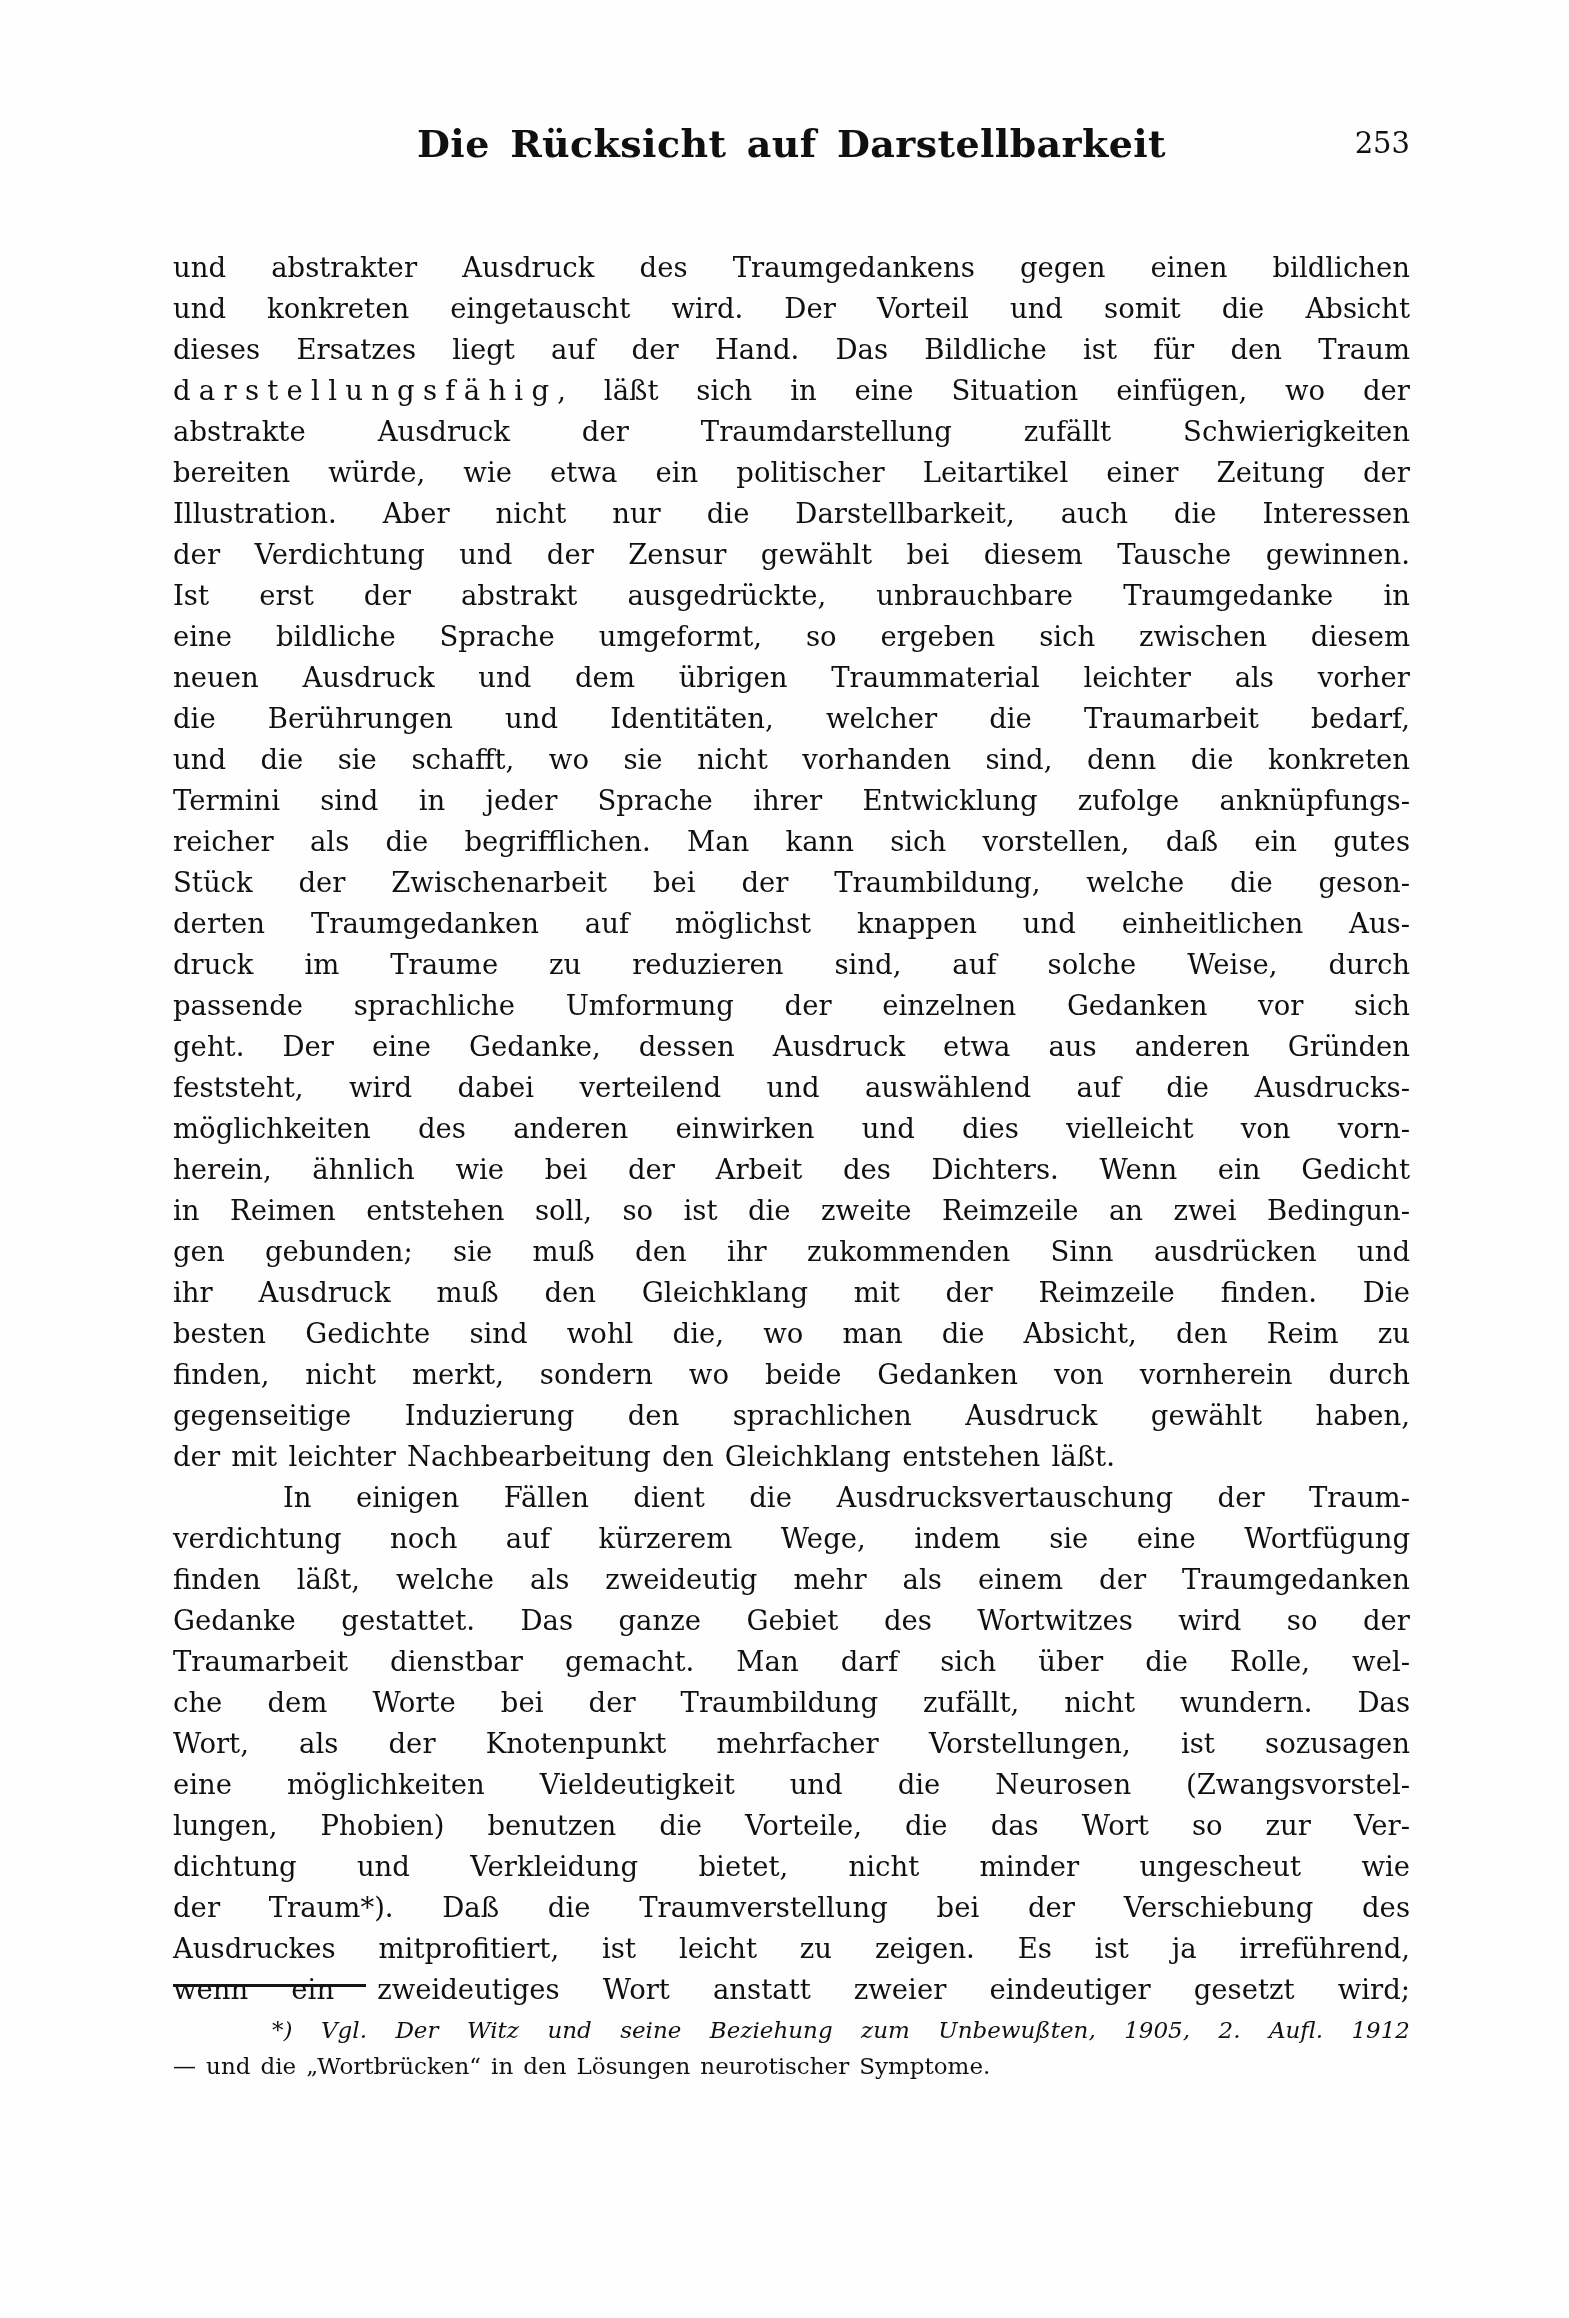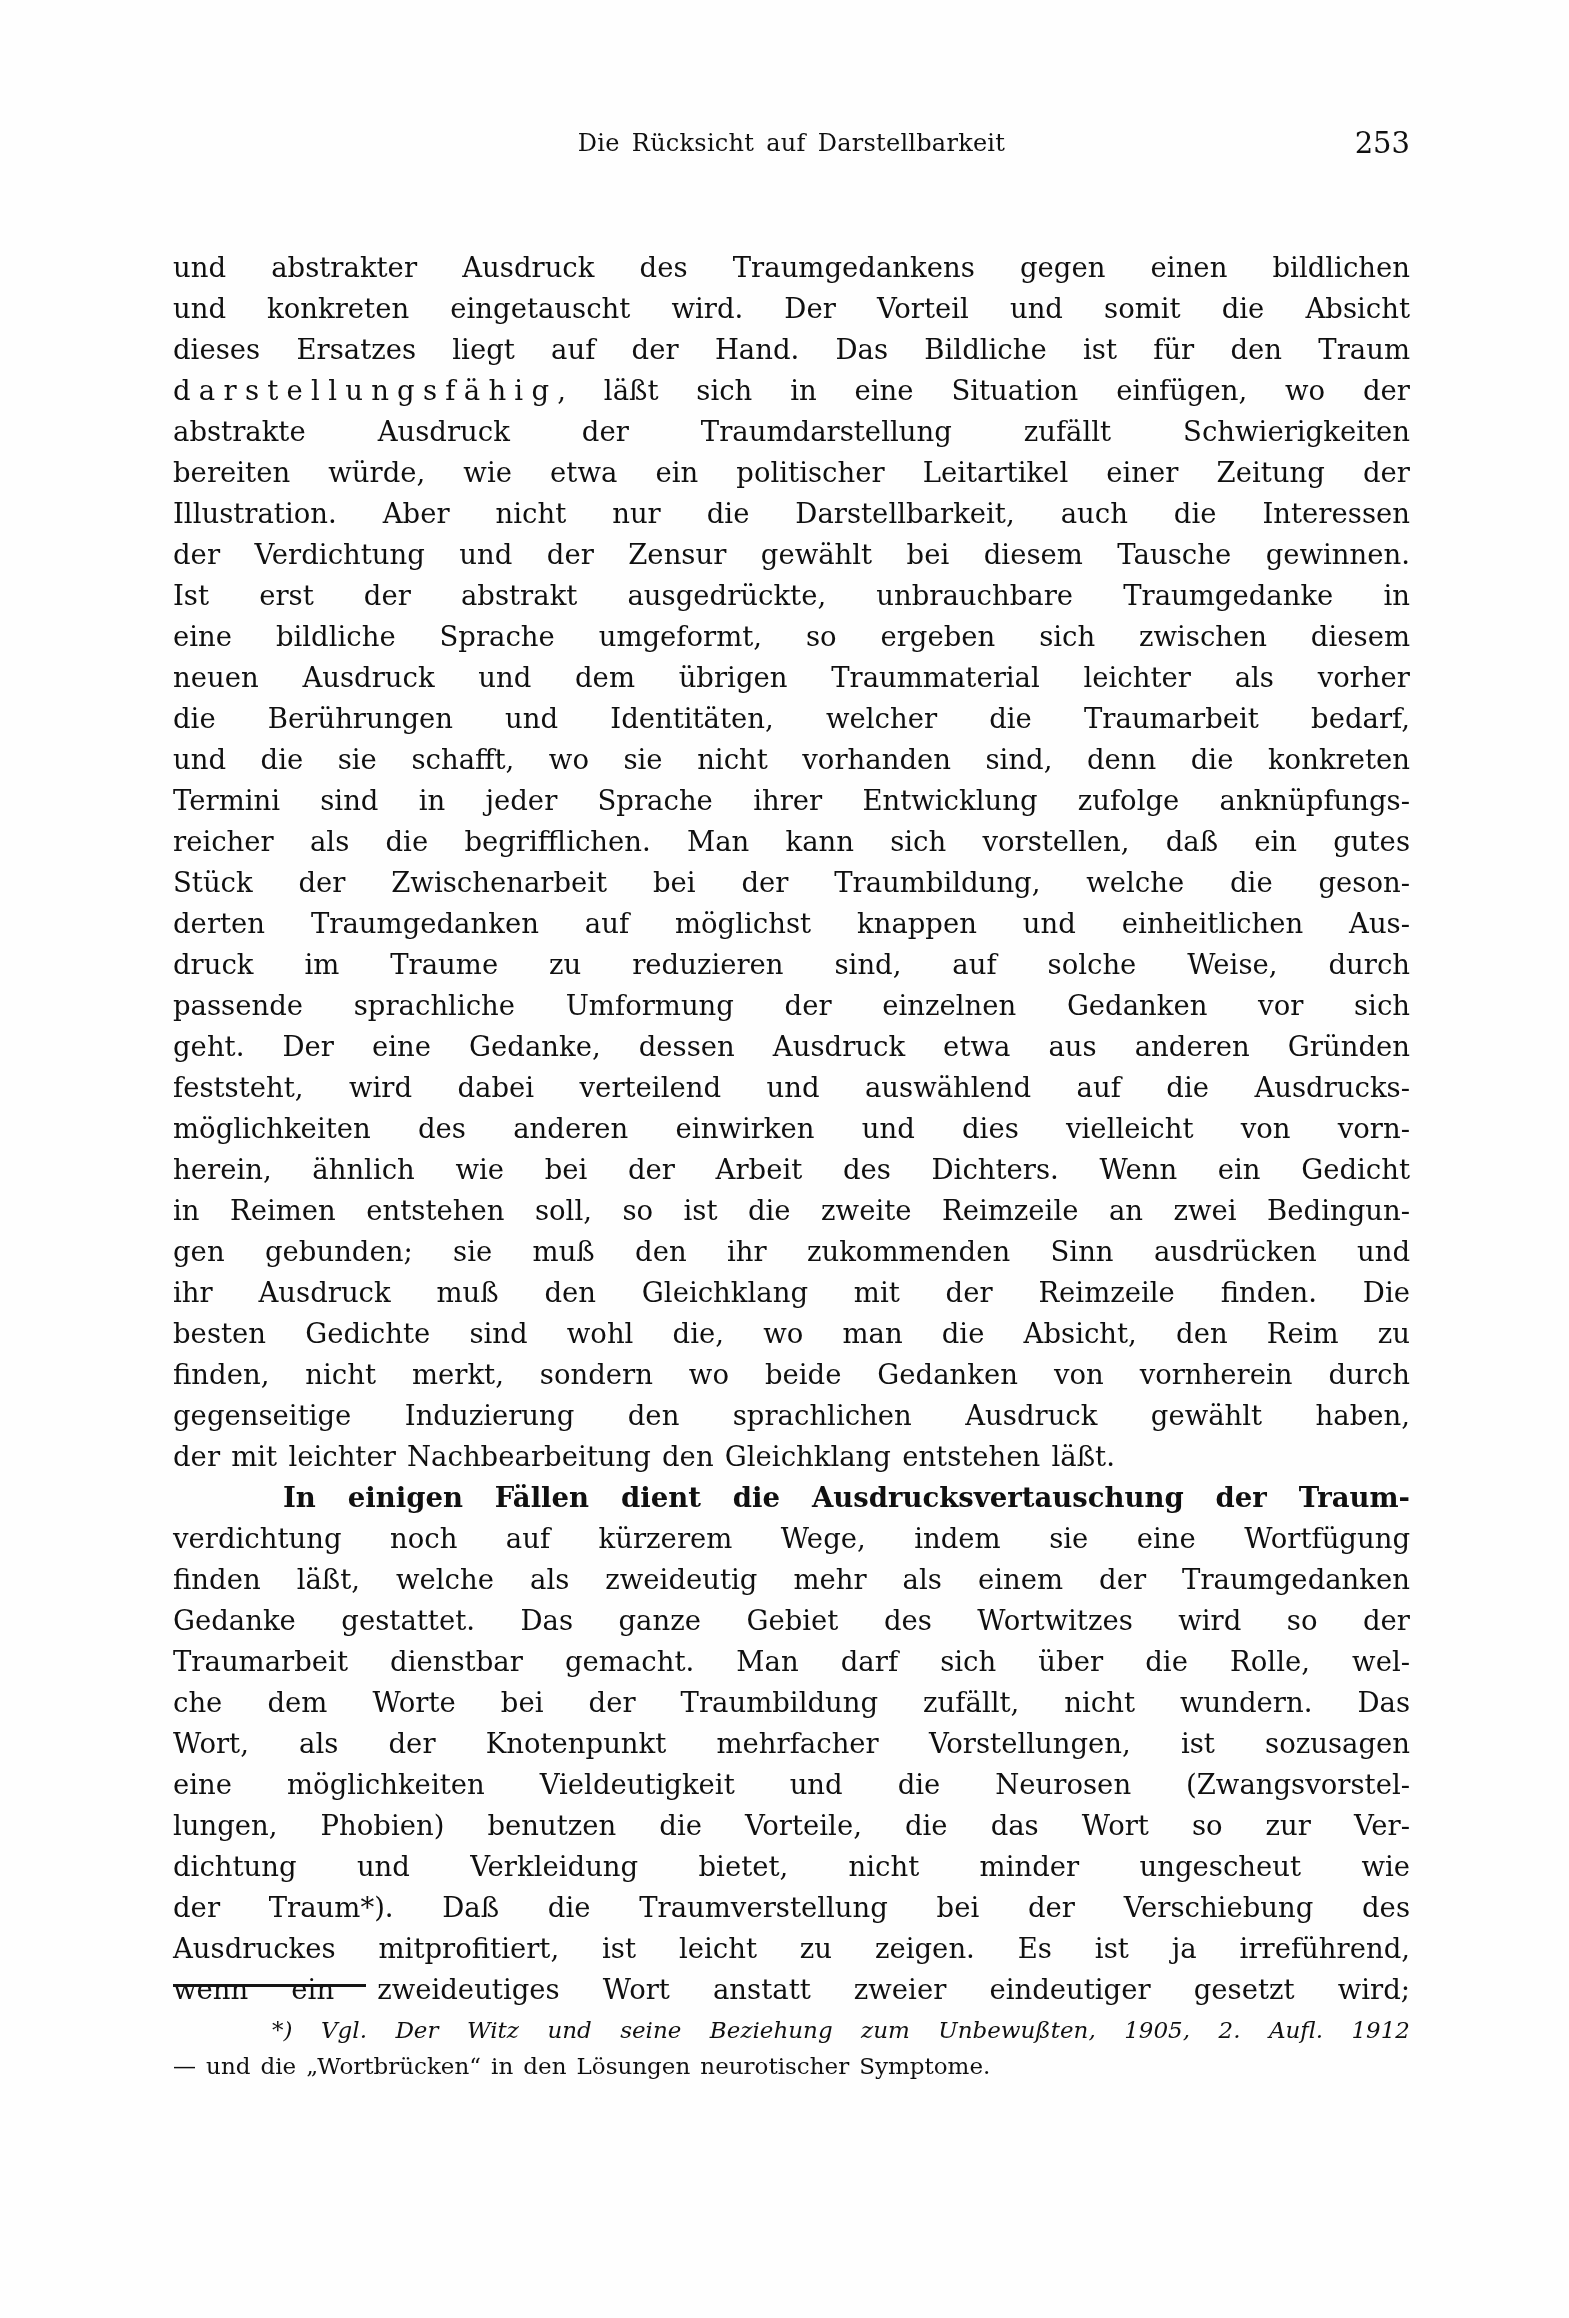--- a/index.html
+++ b/index.html
@@ -16,45 +16,46 @@
   }
   
   #running-head {
     position: absolute;
     left: 173px; top: 125px; width: 1237px;
     height: 37px;
   }
   #running-head .title {
     display: block;
     text-align: center;
-    font-size: 24px;
+    font-size: 38px;
     line-height: 37px;
     word-spacing: 0.18em;
     letter-spacing: 0.01em;
+    font-weight: bold;
   }
   #running-head .pagenum {
     position: absolute;
     right: 0; top: 0;
     font-size: 29px;
     line-height: 37px;
   }
   
   #body-block {
     position: absolute;
     left: 173px; top: 220px; width: 1237px; margin-top: 27px;
   }
   .line {
     font-size: 27.5px;
     line-height: 41px;
     word-spacing: 0.09em;
     white-space: normal;
   }
   .j  { text-align: justify; text-align-last: justify; }
   .pend { text-align: left; }
-  .pstart { text-indent: 110px; font-weight: bold; }
+  .pstart { text-indent: 110px; }
   .sperr { letter-spacing: 0.30em; }
   
   #footnote-rule {
     position: absolute;
     left: 173px; top: 1984px;
     width: 193px; height: 2.8px;
     background: #151515;
   }
   #footnote-block {
     position: absolute;

